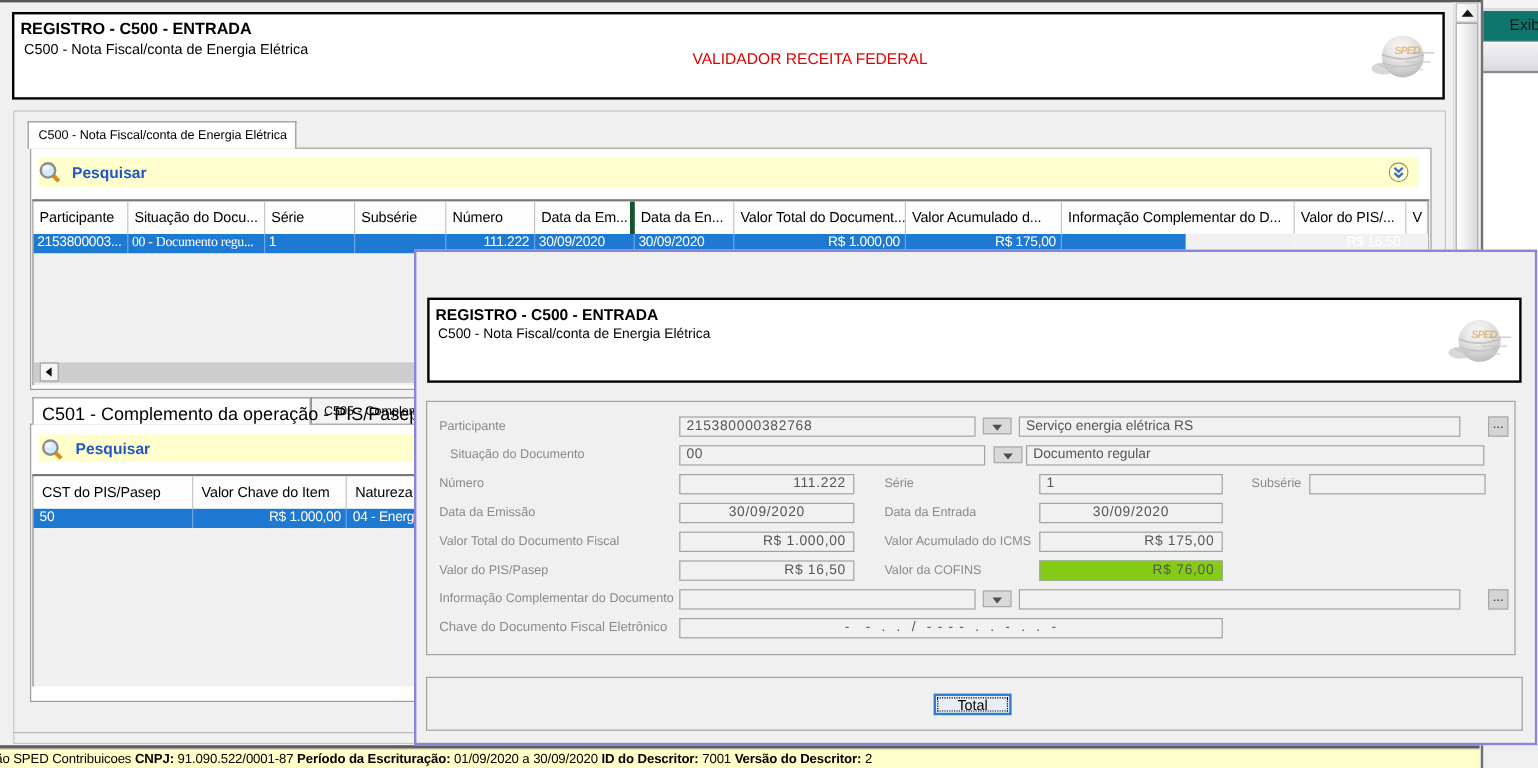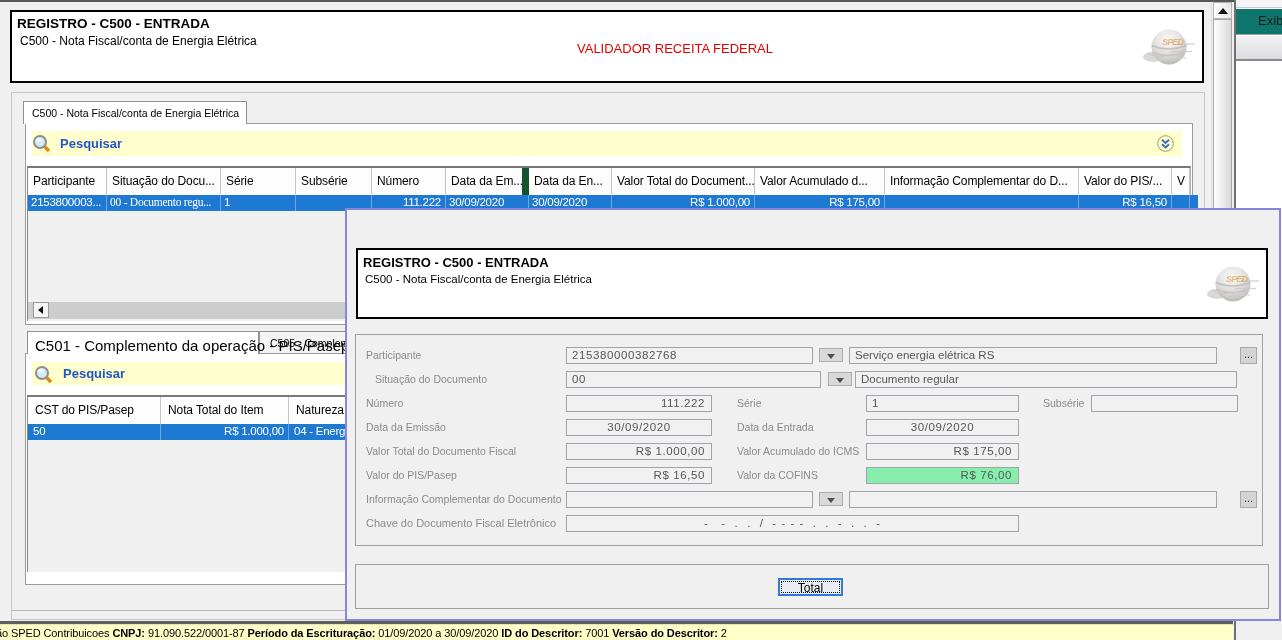--- a/index.html
+++ b/index.html
@@ -81,30 +81,30 @@
   </div>
 
   <div class="abs" style="left:1px;top:42px;width:1164px;height:155px;border-top:2px solid #787878;border-left:1px solid #8a8a8a;border-right:1px solid #b0b0b0;background:#f0f0f0;">
 
     <div class="abs" id="g1head" style="left:0;top:0;width:1162px;height:27px;background:#fdfdfd;">
         <div style="position:absolute;left:0px;top:0;width:79px;height:27px;border-right:1px solid #c6c6c6;font-size:12px;color:#000;line-height:26px;letter-spacing:-0.1px;padding-left:5px;overflow:hidden;white-space:nowrap;">Participante</div>
         <div style="position:absolute;left:79px;top:0;width:114px;height:27px;border-right:1px solid #c6c6c6;font-size:12px;color:#000;line-height:26px;letter-spacing:-0.1px;padding-left:5px;overflow:hidden;white-space:nowrap;">Situação do Docu...</div>
         <div style="position:absolute;left:193px;top:0;width:75px;height:27px;border-right:1px solid #c6c6c6;font-size:12px;color:#000;line-height:26px;letter-spacing:-0.1px;padding-left:5px;overflow:hidden;white-space:nowrap;">Série</div>
         <div style="position:absolute;left:268px;top:0;width:76px;height:27px;border-right:1px solid #c6c6c6;font-size:12px;color:#000;line-height:26px;letter-spacing:-0.1px;padding-left:5px;overflow:hidden;white-space:nowrap;">Subsérie</div>
         <div style="position:absolute;left:344px;top:0;width:74px;height:27px;border-right:1px solid #c6c6c6;font-size:12px;color:#000;line-height:26px;letter-spacing:-0.1px;padding-left:5px;overflow:hidden;white-space:nowrap;">Número</div>
-        <div style="position:absolute;left:418px;top:0;width:83px;height:27px;border-right:7px solid #14532d;font-size:12px;color:#000;line-height:26px;letter-spacing:-0.1px;padding-left:5px;overflow:hidden;white-space:nowrap;">Data da Em...</div>
+        <div style="position:absolute;left:418px;top:0;width:83px;height:27px;border-right:4px solid #14532d;font-size:12px;color:#000;line-height:26px;letter-spacing:-0.1px;padding-left:5px;overflow:hidden;white-space:nowrap;">Data da Em...</div>
         <div style="position:absolute;left:501px;top:0;width:83px;height:27px;border-right:1px solid #c6c6c6;font-size:12px;color:#000;line-height:26px;letter-spacing:-0.1px;padding-left:5px;overflow:hidden;white-space:nowrap;">Data da En...</div>
         <div style="position:absolute;left:584px;top:0;width:143px;height:27px;border-right:1px solid #c6c6c6;font-size:12px;color:#000;line-height:26px;letter-spacing:-0.1px;padding-left:5px;overflow:hidden;white-space:nowrap;">Valor Total do Document...</div>
         <div style="position:absolute;left:857px;top:0;width:194px;height:27px;border-right:1px solid #c6c6c6;font-size:12px;color:#000;line-height:26px;letter-spacing:-0.1px;padding-left:5px;overflow:hidden;white-space:nowrap;">Informação Complementar do D...</div>
         <div style="position:absolute;left:727px;top:0;width:130px;height:27px;border-right:1px solid #c6c6c6;font-size:12px;color:#000;line-height:26px;letter-spacing:-0.1px;padding-left:5px;overflow:hidden;white-space:nowrap;">Valor Acumulado d...</div>
         <div style="position:absolute;left:1051px;top:0;width:93px;height:27px;border-right:1px solid #c6c6c6;font-size:12px;color:#000;line-height:26px;letter-spacing:-0.1px;padding-left:5px;overflow:hidden;white-space:nowrap;">Valor do PIS/...</div>
         <div style="position:absolute;left:1144px;top:0;width:18px;height:27px;border-right:1px solid #c6c6c6;font-size:12px;color:#000;line-height:26px;letter-spacing:-0.1px;padding-left:5px;overflow:hidden;white-space:nowrap;">V</div>
       </div>
 
-    <div class="abs" id="g1row" style="left:0;top:27px;width:1170px;height:16px;background:#1e79d2;">
+    <div class="abs" id="g1row" style="left:0;top:27px;width:960px;height:16px;background:#1e79d2;">
         <div style="position:absolute;left:0px;top:0;width:79px;height:16px;border-right:1px solid rgba(255,255,255,0.35);font-size:11.5px;color:#fff;line-height:15px;letter-spacing:-0.25px;padding-left:3px;overflow:hidden;white-space:nowrap;">2153800003...</div>
         <div style="position:absolute;left:79px;top:0;width:114px;height:16px;border-right:1px solid rgba(255,255,255,0.35);font-size:11.5px;color:#fff;line-height:15px;letter-spacing:-0.25px;padding-left:3px;overflow:hidden;white-space:nowrap;font-family:Liberation Serif, serif;">00 - Documento regu...</div>
         <div style="position:absolute;left:193px;top:0;width:75px;height:16px;border-right:1px solid rgba(255,255,255,0.35);font-size:11.5px;color:#fff;line-height:15px;letter-spacing:-0.25px;padding-left:3px;overflow:hidden;white-space:nowrap;">1</div>
         <div style="position:absolute;left:268px;top:0;width:76px;height:16px;border-right:1px solid rgba(255,255,255,0.35);font-size:11.5px;color:#fff;line-height:15px;letter-spacing:-0.25px;padding-left:3px;overflow:hidden;white-space:nowrap;"></div>
         <div style="position:absolute;left:344px;top:0;width:74px;height:16px;border-right:1px solid rgba(255,255,255,0.35);font-size:11.5px;color:#fff;line-height:15px;letter-spacing:-0.25px;text-align:right;padding-right:4px;overflow:hidden;white-space:nowrap;">111.222</div>
         <div style="position:absolute;left:418px;top:0;width:83px;height:16px;border-right:1px solid rgba(255,255,255,0.35);font-size:11.5px;color:#fff;line-height:15px;letter-spacing:-0.25px;padding-left:3px;overflow:hidden;white-space:nowrap;">30/09/2020</div>
         <div style="position:absolute;left:501px;top:0;width:83px;height:16px;border-right:1px solid rgba(255,255,255,0.35);font-size:11.5px;color:#fff;line-height:15px;letter-spacing:-0.25px;padding-left:3px;overflow:hidden;white-space:nowrap;">30/09/2020</div>
         <div style="position:absolute;left:584px;top:0;width:143px;height:16px;border-right:1px solid rgba(255,255,255,0.35);font-size:11.5px;color:#fff;line-height:15px;letter-spacing:-0.25px;text-align:right;padding-right:4px;overflow:hidden;white-space:nowrap;">R$ 1.000,00</div>
         <div style="position:absolute;left:727px;top:0;width:130px;height:16px;border-right:1px solid rgba(255,255,255,0.35);font-size:11.5px;color:#fff;line-height:15px;letter-spacing:-0.25px;text-align:right;padding-right:4px;overflow:hidden;white-space:nowrap;">R$ 175,00</div>
         <div style="position:absolute;left:857px;top:0;width:194px;height:16px;border-right:1px solid rgba(255,255,255,0.35);font-size:11.5px;color:#fff;line-height:15px;letter-spacing:-0.25px;padding-left:3px;overflow:hidden;white-space:nowrap;"></div>
@@ -134,21 +134,21 @@
       <circle cx="8" cy="8" r="6" fill="#d6e9fa" stroke="#8d8d8d" stroke-width="2"></circle>
       <ellipse cx="6.5" cy="6" rx="3" ry="2" fill="#f0f8ff" opacity="0.9"></ellipse>
       <line x1="12.5" y1="12.5" x2="17" y2="17" stroke="#e08818" stroke-width="3.4"></line>
     </svg>
     <span style="position:absolute;left:31px;top:4px;font-size:13px;font-weight:bold;color:#2256c4;">Pesquisar</span>
   </div>
 
   <div class="abs" style="left:1px;top:41px;width:1164px;height:177px;border-top:2px solid #787878;border-left:1px solid #8a8a8a;background:#f0f0f0;">
     <div class="abs" id="g2head" style="left:0;top:0;width:1162px;height:27px;background:#fdfdfd;">
         <div style="position:absolute;left:0px;top:0;width:133px;height:27px;border-right:1px solid #c6c6c6;font-size:12px;color:#000;line-height:26px;letter-spacing:-0.1px;padding-left:7px;overflow:hidden;white-space:nowrap;">CST do PIS/Pasep</div>
-        <div style="position:absolute;left:133px;top:0;width:128px;height:27px;border-right:1px solid #c6c6c6;font-size:12px;color:#000;line-height:26px;letter-spacing:-0.1px;padding-left:7px;overflow:hidden;white-space:nowrap;">Nota Total do Item</div>
+        <div style="position:absolute;left:133px;top:0;width:128px;height:27px;border-right:1px solid #c6c6c6;font-size:12px;color:#000;line-height:26px;letter-spacing:-0.1px;padding-left:7px;overflow:hidden;white-space:nowrap;">Valor Chave do Item</div>
         <div style="position:absolute;left:261px;top:0;width:159px;height:27px;border-right:1px solid #c6c6c6;font-size:12px;color:#000;line-height:26px;letter-spacing:-0.1px;padding-left:7px;overflow:hidden;white-space:nowrap;">Natureza da Base de Cálculo</div>
         <div style="position:absolute;left:420px;top:0;width:742px;height:27px;border-right:1px solid #c6c6c6;font-size:12px;color:#000;line-height:26px;letter-spacing:-0.1px;padding-left:7px;overflow:hidden;white-space:nowrap;">x</div>
       </div>
     <div class="abs" id="g2row" style="left:0;top:27px;width:1162px;height:16px;background:#1e79d2;">
         <div style="position:absolute;left:0px;top:0;width:133px;height:16px;border-right:1px solid rgba(255,255,255,0.35);font-size:11.5px;color:#fff;line-height:15px;letter-spacing:-0.25px;padding-left:5px;overflow:hidden;white-space:nowrap;">50</div>
         <div style="position:absolute;left:133px;top:0;width:128px;height:16px;border-right:1px solid rgba(255,255,255,0.35);font-size:11.5px;color:#fff;line-height:15px;letter-spacing:-0.25px;text-align:right;padding-right:4px;overflow:hidden;white-space:nowrap;">R$ 1.000,00</div>
         <div style="position:absolute;left:261px;top:0;width:159px;height:16px;border-right:1px solid rgba(255,255,255,0.35);font-size:11.5px;color:#fff;line-height:15px;letter-spacing:-0.25px;padding-left:5px;overflow:hidden;white-space:nowrap;">04 - Energia elétrica</div>
         <div style="position:absolute;left:420px;top:0;width:742px;height:16px;border-right:1px solid rgba(255,255,255,0.35);font-size:11.5px;color:#fff;line-height:15px;letter-spacing:-0.25px;padding-left:5px;overflow:hidden;white-space:nowrap;"></div>
       </div>
   </div>
@@ -222,21 +222,21 @@
       <div style="position:absolute;left:221px;top:211px;width:146px;height:17px;background:#f1f1f1;border:1px solid #a2a2aa;font-size:11.5px;color:#555;line-height:15px;text-align:center;letter-spacing:0.6px;white-space:nowrap;overflow:hidden;">30/09/2020</div>
       <div style="position:absolute;left:392px;top:213px;font-size:10.5px;color:#8a8a8a;">Data da Entrada</div>
       <div style="position:absolute;left:521px;top:211px;width:153px;height:17px;background:#f1f1f1;border:1px solid #a2a2aa;font-size:11.5px;color:#555;line-height:15px;text-align:center;letter-spacing:0.6px;white-space:nowrap;overflow:hidden;">30/09/2020</div>
       <div style="position:absolute;left:21px;top:237px;font-size:10.5px;color:#8a8a8a;">Valor Total do Documento Fiscal</div>
       <div style="position:absolute;left:221px;top:235px;width:146px;height:17px;background:#f1f1f1;border:1px solid #a2a2aa;font-size:11.5px;color:#555;line-height:15px;padding-right:6px;text-align:right;letter-spacing:0.6px;white-space:nowrap;overflow:hidden;">R$ 1.000,00</div>
       <div style="position:absolute;left:392px;top:237px;font-size:10.5px;color:#8a8a8a;">Valor Acumulado do ICMS</div>
       <div style="position:absolute;left:521px;top:235px;width:153px;height:17px;background:#f1f1f1;border:1px solid #a2a2aa;font-size:11.5px;color:#555;line-height:15px;padding-right:6px;text-align:right;letter-spacing:0.6px;white-space:nowrap;overflow:hidden;">R$ 175,00</div>
       <div style="position:absolute;left:21px;top:261px;font-size:10.5px;color:#8a8a8a;">Valor do PIS/Pasep</div>
       <div style="position:absolute;left:221px;top:259px;width:146px;height:17px;background:#f1f1f1;border:1px solid #a2a2aa;font-size:11.5px;color:#555;line-height:15px;padding-right:6px;text-align:right;letter-spacing:0.6px;white-space:nowrap;overflow:hidden;">R$ 16,50</div>
       <div style="position:absolute;left:392px;top:261px;font-size:10.5px;color:#8a8a8a;">Valor da COFINS</div>
-      <div style="position:absolute;left:521px;top:259px;width:153px;height:17px;background:#86efac;border:1px solid #a2a2aa;font-size:11.5px;color:#555;line-height:15px;padding-right:6px;text-align:right;letter-spacing:0.6px;white-space:nowrap;overflow:hidden;">R$ 76,00</div>
+      <div style="position:absolute;left:521px;top:259px;width:153px;height:17px;background:#84cc16;border:1px solid #a2a2aa;font-size:11.5px;color:#555;line-height:15px;padding-right:6px;text-align:right;letter-spacing:0.6px;white-space:nowrap;overflow:hidden;">R$ 76,00</div>
       <div style="position:absolute;left:21px;top:285px;font-size:10.5px;color:#8a8a8a;">Informação Complementar do Documento</div>
       <div style="position:absolute;left:221px;top:283px;width:247px;height:17px;background:#f1f1f1;border:1px solid #a2a2aa;font-size:11.5px;color:#555;line-height:15px;padding-left:5px;letter-spacing:0px;white-space:nowrap;overflow:hidden;"></div>
       <div style="position:absolute;left:474px;top:284px;width:24px;height:14px;background:#d9d9d9;border:1px solid #ababab;">
         <div style="position:absolute;left:7px;top:5px;width:0;height:0;border-left:4.5px solid transparent;border-right:4.5px solid transparent;border-top:5px solid #4e4e4e;"></div>
       </div>
       <div style="position:absolute;left:504px;top:283px;width:368px;height:17px;background:#f1f1f1;border:1px solid #a2a2aa;font-size:11.5px;color:#555;line-height:15px;padding-left:5px;letter-spacing:0px;white-space:nowrap;overflow:hidden;"></div>
       <div style="position:absolute;left:895px;top:283px;width:17px;height:17px;background:#d4d4d4;border:1px solid #a8a8a8;font-size:11px;color:#333;text-align:center;line-height:13px;">...</div>
       <div style="position:absolute;left:21px;top:309px;font-size:11px;color:#8a8a8a;">Chave do Documento Fiscal Eletrônico</div>
       <div style="position:absolute;left:221px;top:307px;width:453px;height:17px;background:#f1f1f1;border:1px solid #a2a2aa;font-size:11.5px;color:#555;line-height:15px;text-align:center;letter-spacing:1px;white-space:nowrap;overflow:hidden;">-&nbsp;&nbsp;&nbsp;-&nbsp;&nbsp;.&nbsp;&nbsp;.&nbsp;&nbsp;/&nbsp;&nbsp;-&nbsp;-&nbsp;-&nbsp;-&nbsp;&nbsp;.&nbsp;&nbsp;.&nbsp;&nbsp;-&nbsp;&nbsp;.&nbsp;&nbsp;.&nbsp;&nbsp;-</div>
     </div>

